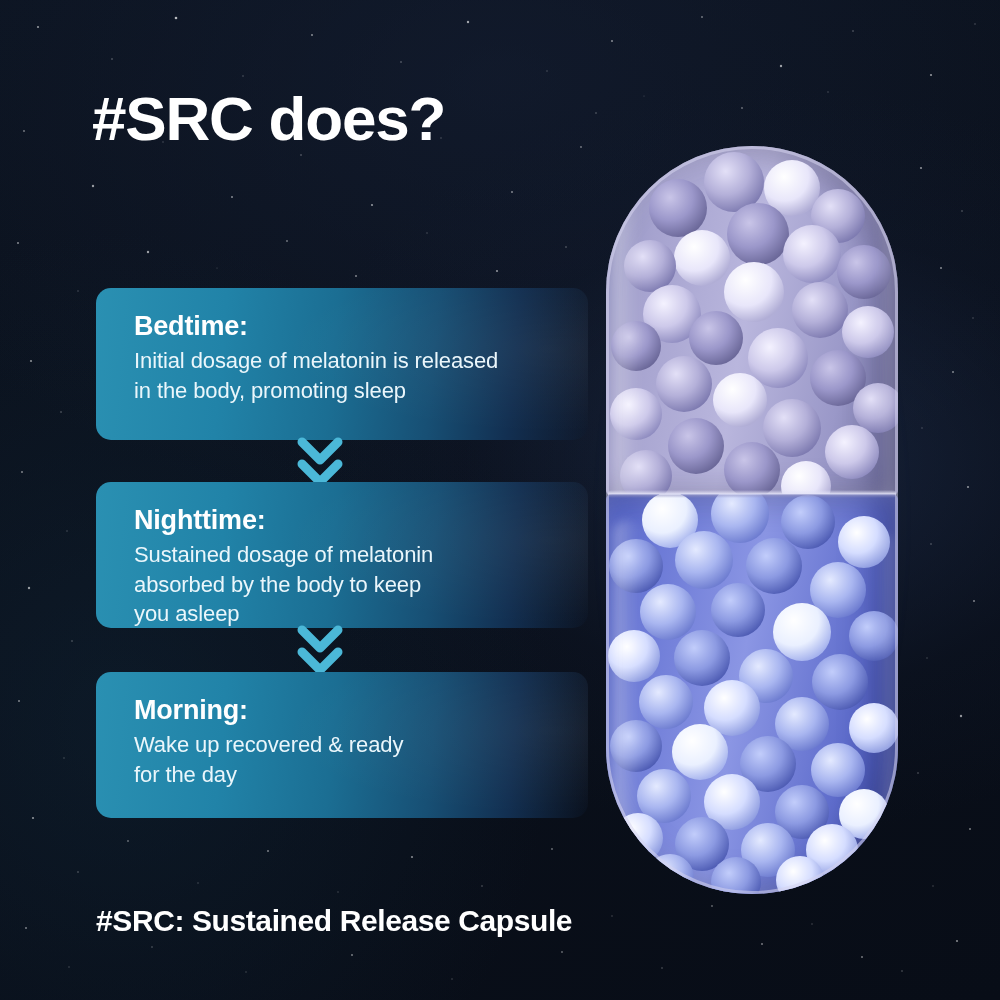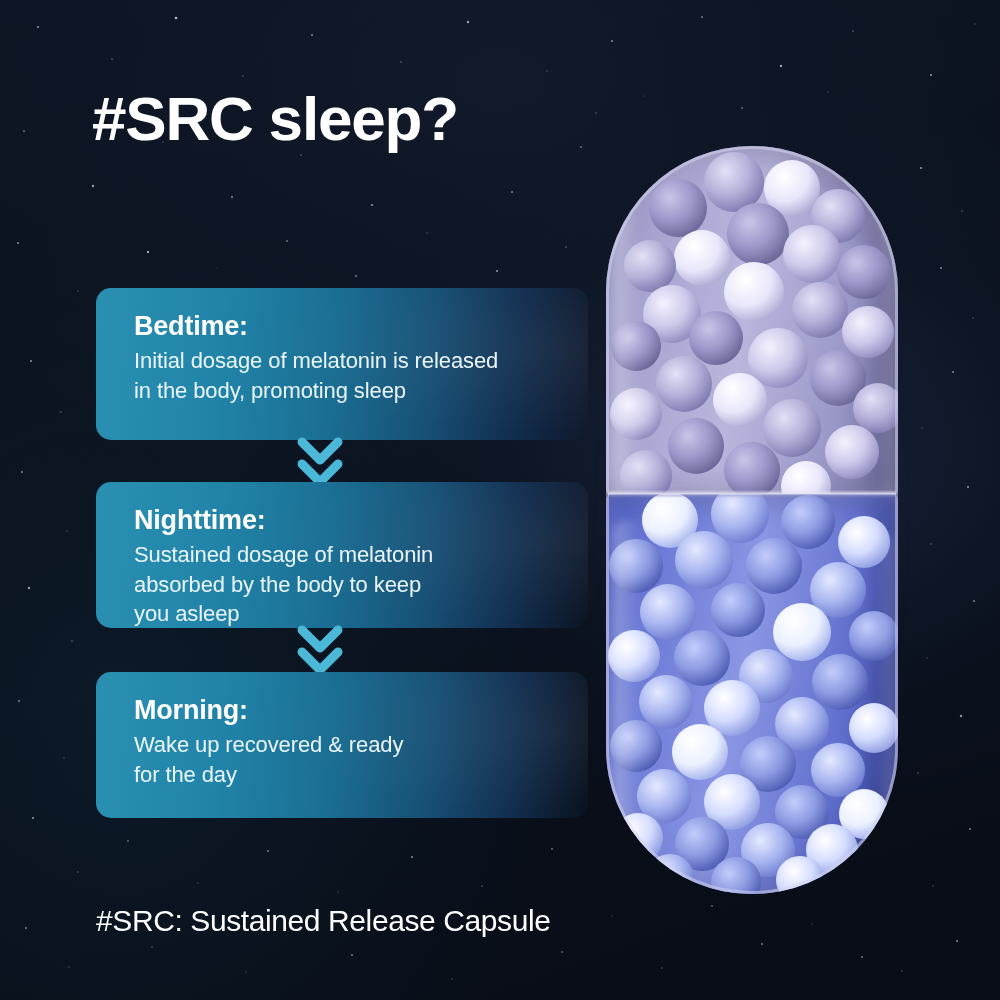--- a/index.html
+++ b/index.html
@@ -110,21 +110,21 @@
   }
 
   
   .chev-group { position:absolute; width:64px; height:58px; }
   #chev-1 { left:288px; top:434px; }
   #chev-2 { left:288px; top:622px; }
 
   
   #footer-caption {
     position:absolute; left:96px; top:904px;
-    color:#ffffff; font-size:30px; font-weight:normal;
+    color:#ffffff; font-size:30px; font-weight:bold;
     letter-spacing:-0.4px;
     text-align:right;
   }
 </style>
 </head>
 <body>
 
 <div id="stage">
 
   <svg class="stars" width="1000" height="1000" aria-hidden="true">
@@ -339,21 +339,21 @@
       </svg>
       <div class="cap-gloss-l"></div>
       <div class="cap-gloss-r"></div>
     </div>
 
     <div class="cap-seam"></div>
     <div class="cap-rim"></div>
   </div>
 
   <h1 id="heading">
-    <span class="l2">#SRC sleep?</span>
+    <span class="l2">#SRC does?</span>
   </h1>
 
   <div class="card" id="card-1">
     <div class="card-title">Bedtime:</div>
     <div class="card-body">Initial dosage of melatonin is released
 in the body, promoting sleep</div>
   </div>
 
   <div class="chev-group" id="chev-1">
     <svg width="64" height="58" viewBox="0 0 64 58" aria-hidden="true">

